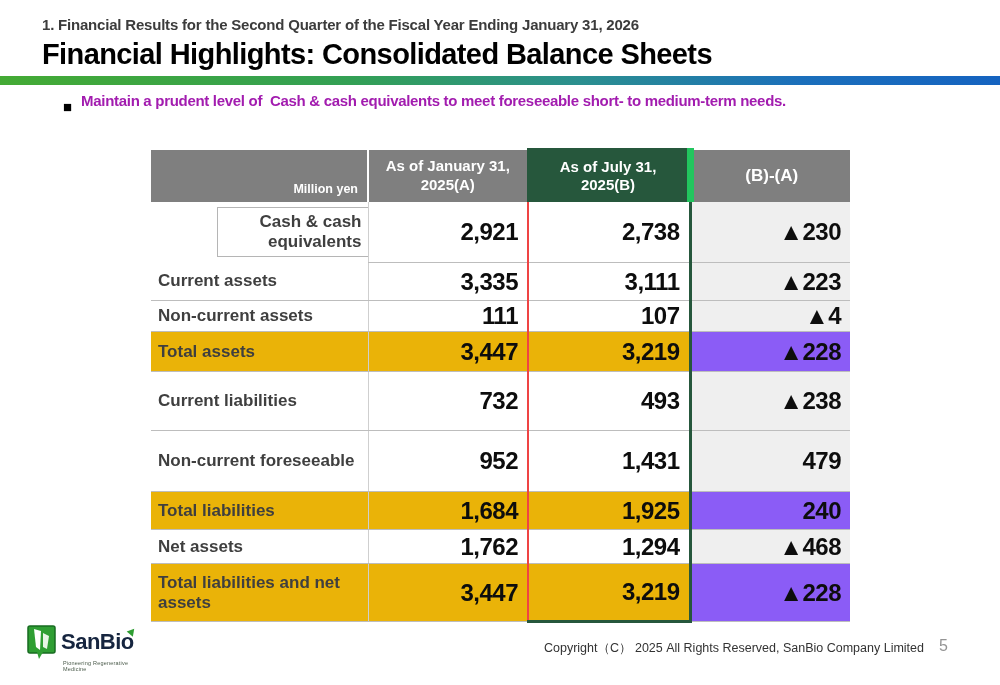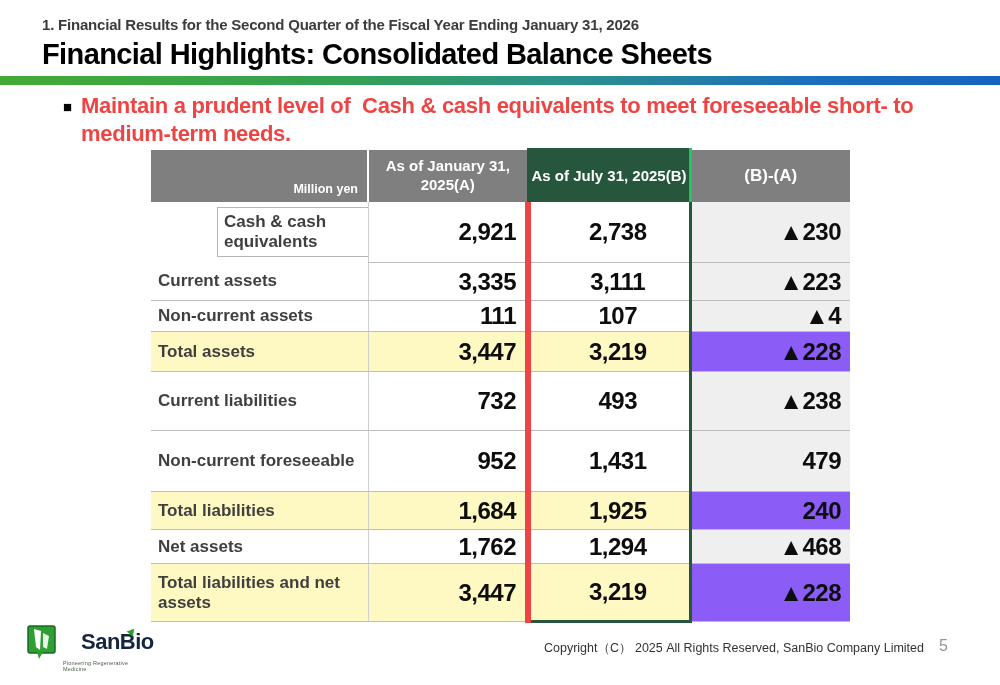--- a/index.html
+++ b/index.html
@@ -6,48 +6,48 @@
   body{font-family:"Liberation Sans","DejaVu Sans",sans-serif;}
   .slide{position:relative;width:1000px;height:685px;background:#ffffff;overflow:hidden;}
 
   .eyebrow{position:absolute;left:42px;top:16px;font-size:15px;font-weight:bold;color:#3c3c3c;letter-spacing:-0.2px;}
   .title{position:absolute;left:42px;top:38px;font-size:29px;font-weight:bold;color:#000;letter-spacing:-0.6px;}
   .title-rule{position:absolute;left:0;top:76px;width:1000px;height:9px;
     background:linear-gradient(90deg,#44aa34 0%,#33a054 35%,#2b8f8f 58%,#1b6fbb 80%,#1563c0 100%);}
 
   .bullet-wrap{position:absolute;left:63px;top:92px;width:880px;display:flex;}
   .bullet-mark{font-size:15px;color:#000;margin:6px 9px 0 0;}
-  .bullet-text{font-size:22px;font-weight:bold;color:#ef4444;line-height:1.25;letter-spacing:-0.3px;white-space:pre-wrap;}
+  .bullet-text{font-size:15px;font-weight:bold;color:#a21caf;line-height:1.25;letter-spacing:-0.3px;white-space:pre-wrap;}
 
   table.bs{position:absolute;left:151px;top:148px;border-collapse:collapse;table-layout:fixed;}
   col.c-label{width:217px}col.c-a{width:160px}col.c-b{width:162px}col.c-diff{width:160px}
   th{background:#7f7f7f;color:#fff;font-size:15px;font-weight:bold;text-align:center;vertical-align:middle;line-height:1.25;}
   th.unit{vertical-align:bottom;text-align:right;font-size:12.5px;font-weight:bold;padding:4px 9px;}
   th.cola,th.coldiff{border-left:2px solid #fff;}
-  th.colb{background:#26573c;border-left:3px solid #26573c;border-right:3px solid #22c55e;border-top:3px solid #26573c;}
+  th.colb{background:#26573c;border-left:3px solid #26573c;border-right:7px solid #22c55e;border-top:3px solid #26573c;}
   th.coldiff{font-size:17px;}
   td{border-bottom:1px solid #bdbdbd;color:#0d0d0d;background:#fff;padding-left:25px;}
   td.label{font-size:17px;font-weight:bold;color:#3f3f3f;padding-left:7px;line-height:1.15;}
   td.num{font-size:24px;font-weight:bold;text-align:right;padding-right:9px;letter-spacing:-0.5px;}
   td.cola{border-left:1px solid #cfcfcf;}
-  td.colb{border-left:6px solid #ef4444;border-right:3px solid #26573c;text-align:center;}
+  td.colb{border-left:2px solid #ef4444;border-right:3px solid #26573c;}
   td.coldiff{background:#efefef;}
-  tr.total td{background:#fef9c3;}
+  tr.total td{background:#eab308;}
   tr.total td.coldiff{background:#8b5cf6;}
   tr:last-child td.colb{border-bottom:3px solid #26573c;}
   td.cashcell{padding:0;border-bottom:none;}
   .cash-box{box-sizing:border-box;margin-left:66px;height:100%;border:1px solid #b5b5b5;border-right:none;
-    display:flex;align-items:center;justify-content:center;text-align:left;
+    display:flex;align-items:center;justify-content:center;text-align:right;
     font-size:17px;font-weight:bold;color:#3f3f3f;line-height:1.2;padding:4px 6px;}
 
   .copyright{position:absolute;right:76px;top:640px;font-size:12.5px;color:#333;}
   .page-number{position:absolute;right:52px;top:637px;font-size:16px;color:#949494;}
 
   .logo{position:absolute;left:27px;top:625px;width:120px;height:42px;}
-  .logo-row{display:flex;align-items:center;gap:20px;}
+  .logo-row{display:flex;align-items:center;}
   .logo-mark{width:32px;height:34px;flex:0 0 auto;}
   .logo-name{font-size:22px;font-weight:bold;color:#16253f;letter-spacing:-0.5px;margin-left:2px;line-height:1;}
   .logo-accent{position:absolute;left:101px;top:3px;width:0;height:0;border-left:4px solid transparent;border-right:4px solid transparent;border-bottom:7px solid #2f9e33;transform:rotate(40deg);}
   .logo-tagline{font-size:5.5px;color:#4a5a4a;margin:1px 0 0 36px;letter-spacing:0.2px;}
 </style>
 </head>
 <body>
 
 <div class="slide">
 

